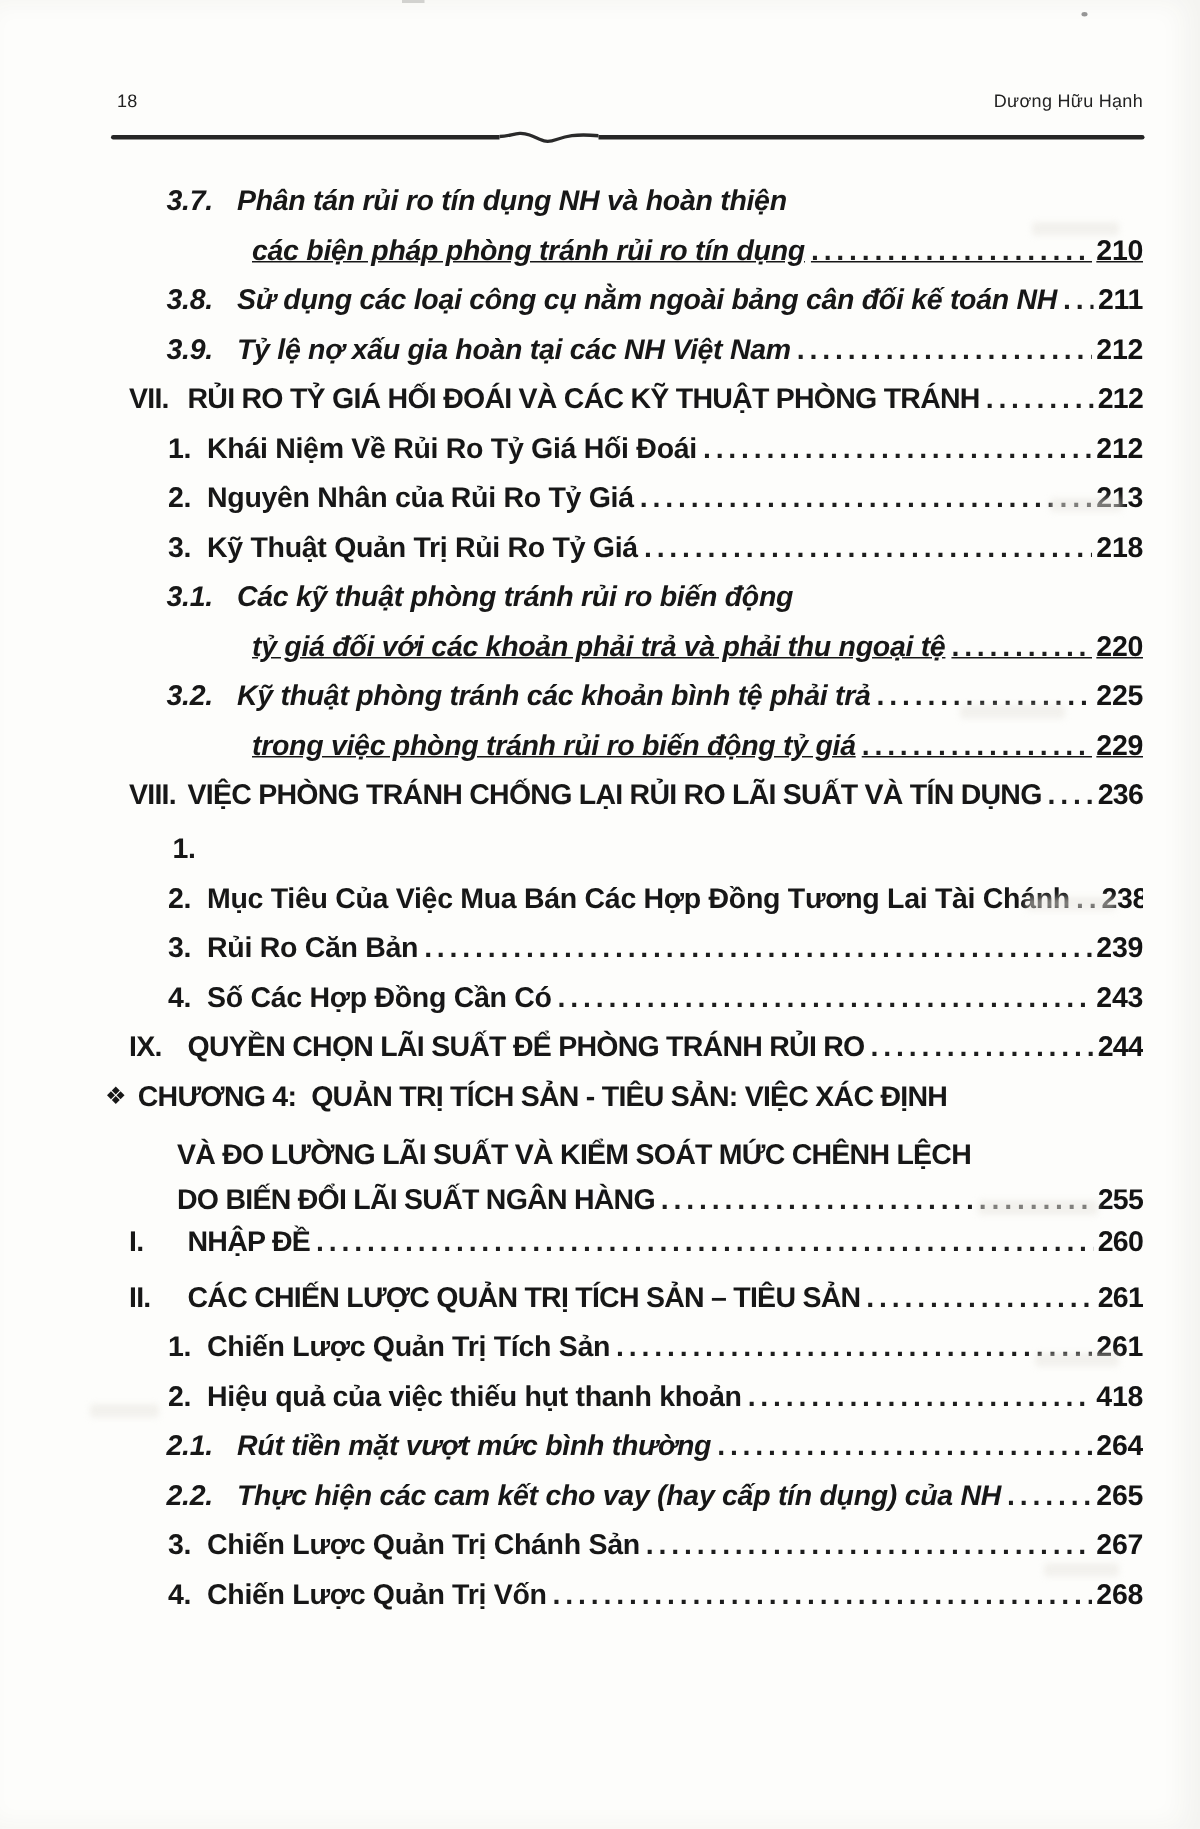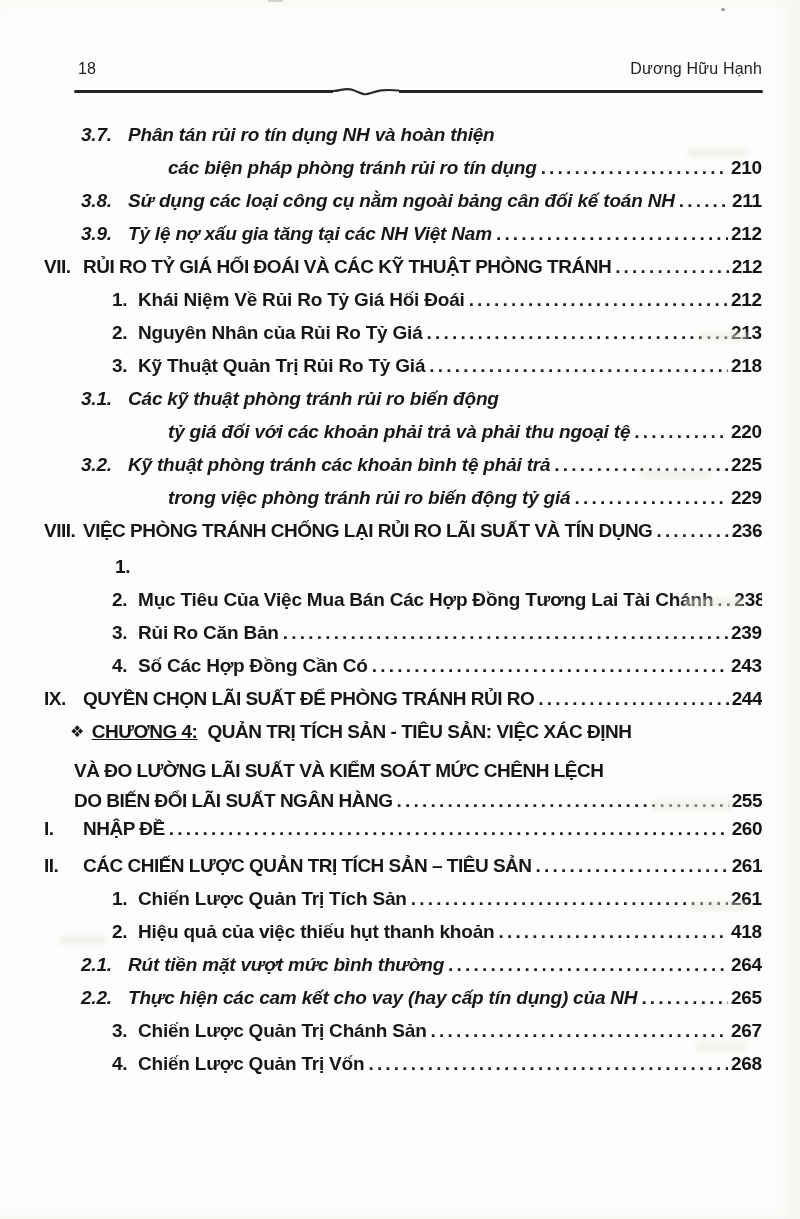--- a/index.html
+++ b/index.html
@@ -11,21 +11,21 @@
   }
   .page{
     position:absolute;left:0;top:0;width:800px;height:1219px;
     background:#fdfdfb;
     box-shadow:inset -10px 0 18px rgba(60,55,45,0.05);
   }
   
   .header{
     position:absolute;top:60px;left:78px;right:38px;
     display:flex;justify-content:space-between;align-items:baseline;
-    font-size:16px;color:#222;letter-spacing:0.2px;
+    font-size:12px;color:#222;letter-spacing:0.2px;
   }
   .rule{
     position:absolute;top:90px;left:74px;width:689px;height:2.5px;
     background:#262626;border-radius:2px;
   }
   .squiggle-patch{
     position:absolute;top:84px;left:333px;width:66px;height:14px;
     background:#fdfdfb;
   }
   .squiggle-patch svg{display:block;}
@@ -33,31 +33,31 @@
   .toc{
     position:absolute;top:118px;left:0;right:38px;color:#161616;
   }
   .row{
     display:flex;align-items:baseline;
     height:33px;line-height:33px;
     font-weight:700;font-size:19px;color:#171717;
     white-space:nowrap;overflow:hidden;
     letter-spacing:-0.2px;
   }
-  .roman{padding-left:44px;letter-spacing:-0.5px;}
+  .roman{padding-left:86px;letter-spacing:-0.5px;}
   .num{padding-left:112px;}
-  .sub{padding-left:81px;font-style:italic;}
-  .subcont{padding-left:168px;font-style:italic;}
+  .sub{padding-left:111px;font-style:italic;}
+  .subcont{padding-left:168px;font-style:italic;text-decoration:underline;}
   .chapter{padding-left:70px;letter-spacing:-0.5px;}
-  .chaptercont{padding-left:74px;letter-spacing:-0.5px;}
+  .chaptercont{padding-left:118px;letter-spacing:-0.5px;}
   .num-span{flex:0 0 auto;margin-right:6px;}
   .roman>.num-span{min-width:33px;}
   .num>.num-span{min-width:20px;}
   .sub>.num-span{min-width:41px;}
-  .chapter>.num-span{margin-right:10px;text-decoration:underline;}
+  .chapter>.num-span{margin-right:10px;}
   .bullet{flex:0 0 auto;margin-right:8px;font-size:16px;position:relative;top:-1px;}
   .txt{flex:0 0 auto;}
   .dots{
     flex:1 1 auto;min-width:14px;overflow:hidden;
     font-style:normal;letter-spacing:3.2px;padding-left:4px;
     color:#1d1d1d;
   }
   .dots::after{content:"..................................................................................................................................";}
   .pg{flex:0 0 auto;font-style:normal;margin-left:3px;text-align:center;color:#141414;}
   
@@ -99,21 +99,21 @@
         <span class="pg">210</span>
       </div>
       <div class="row sub">
         <span class="num-span">3.8.</span>
         <span class="txt">Sử dụng các loại công cụ nằm ngoài bảng cân đối kế toán NH</span>
         <span class="dots"></span>
         <span class="pg">211</span>
       </div>
       <div class="row sub">
         <span class="num-span">3.9.</span>
-        <span class="txt">Tỷ lệ nợ xấu gia tăng tại các NH Việt Nam</span>
+        <span class="txt">Tỷ lệ nợ xấu gia hoàn tại các NH Việt Nam</span>
         <span class="dots"></span>
         <span class="pg">212</span>
       </div>
       <div class="row roman">
         <span class="num-span">VII.</span>
         <span class="txt">RỦI RO TỶ GIÁ HỐI ĐOÁI VÀ CÁC KỸ THUẬT PHÒNG TRÁNH</span>
         <span class="dots"></span>
         <span class="pg">212</span>
       </div>
       <div class="row num">

